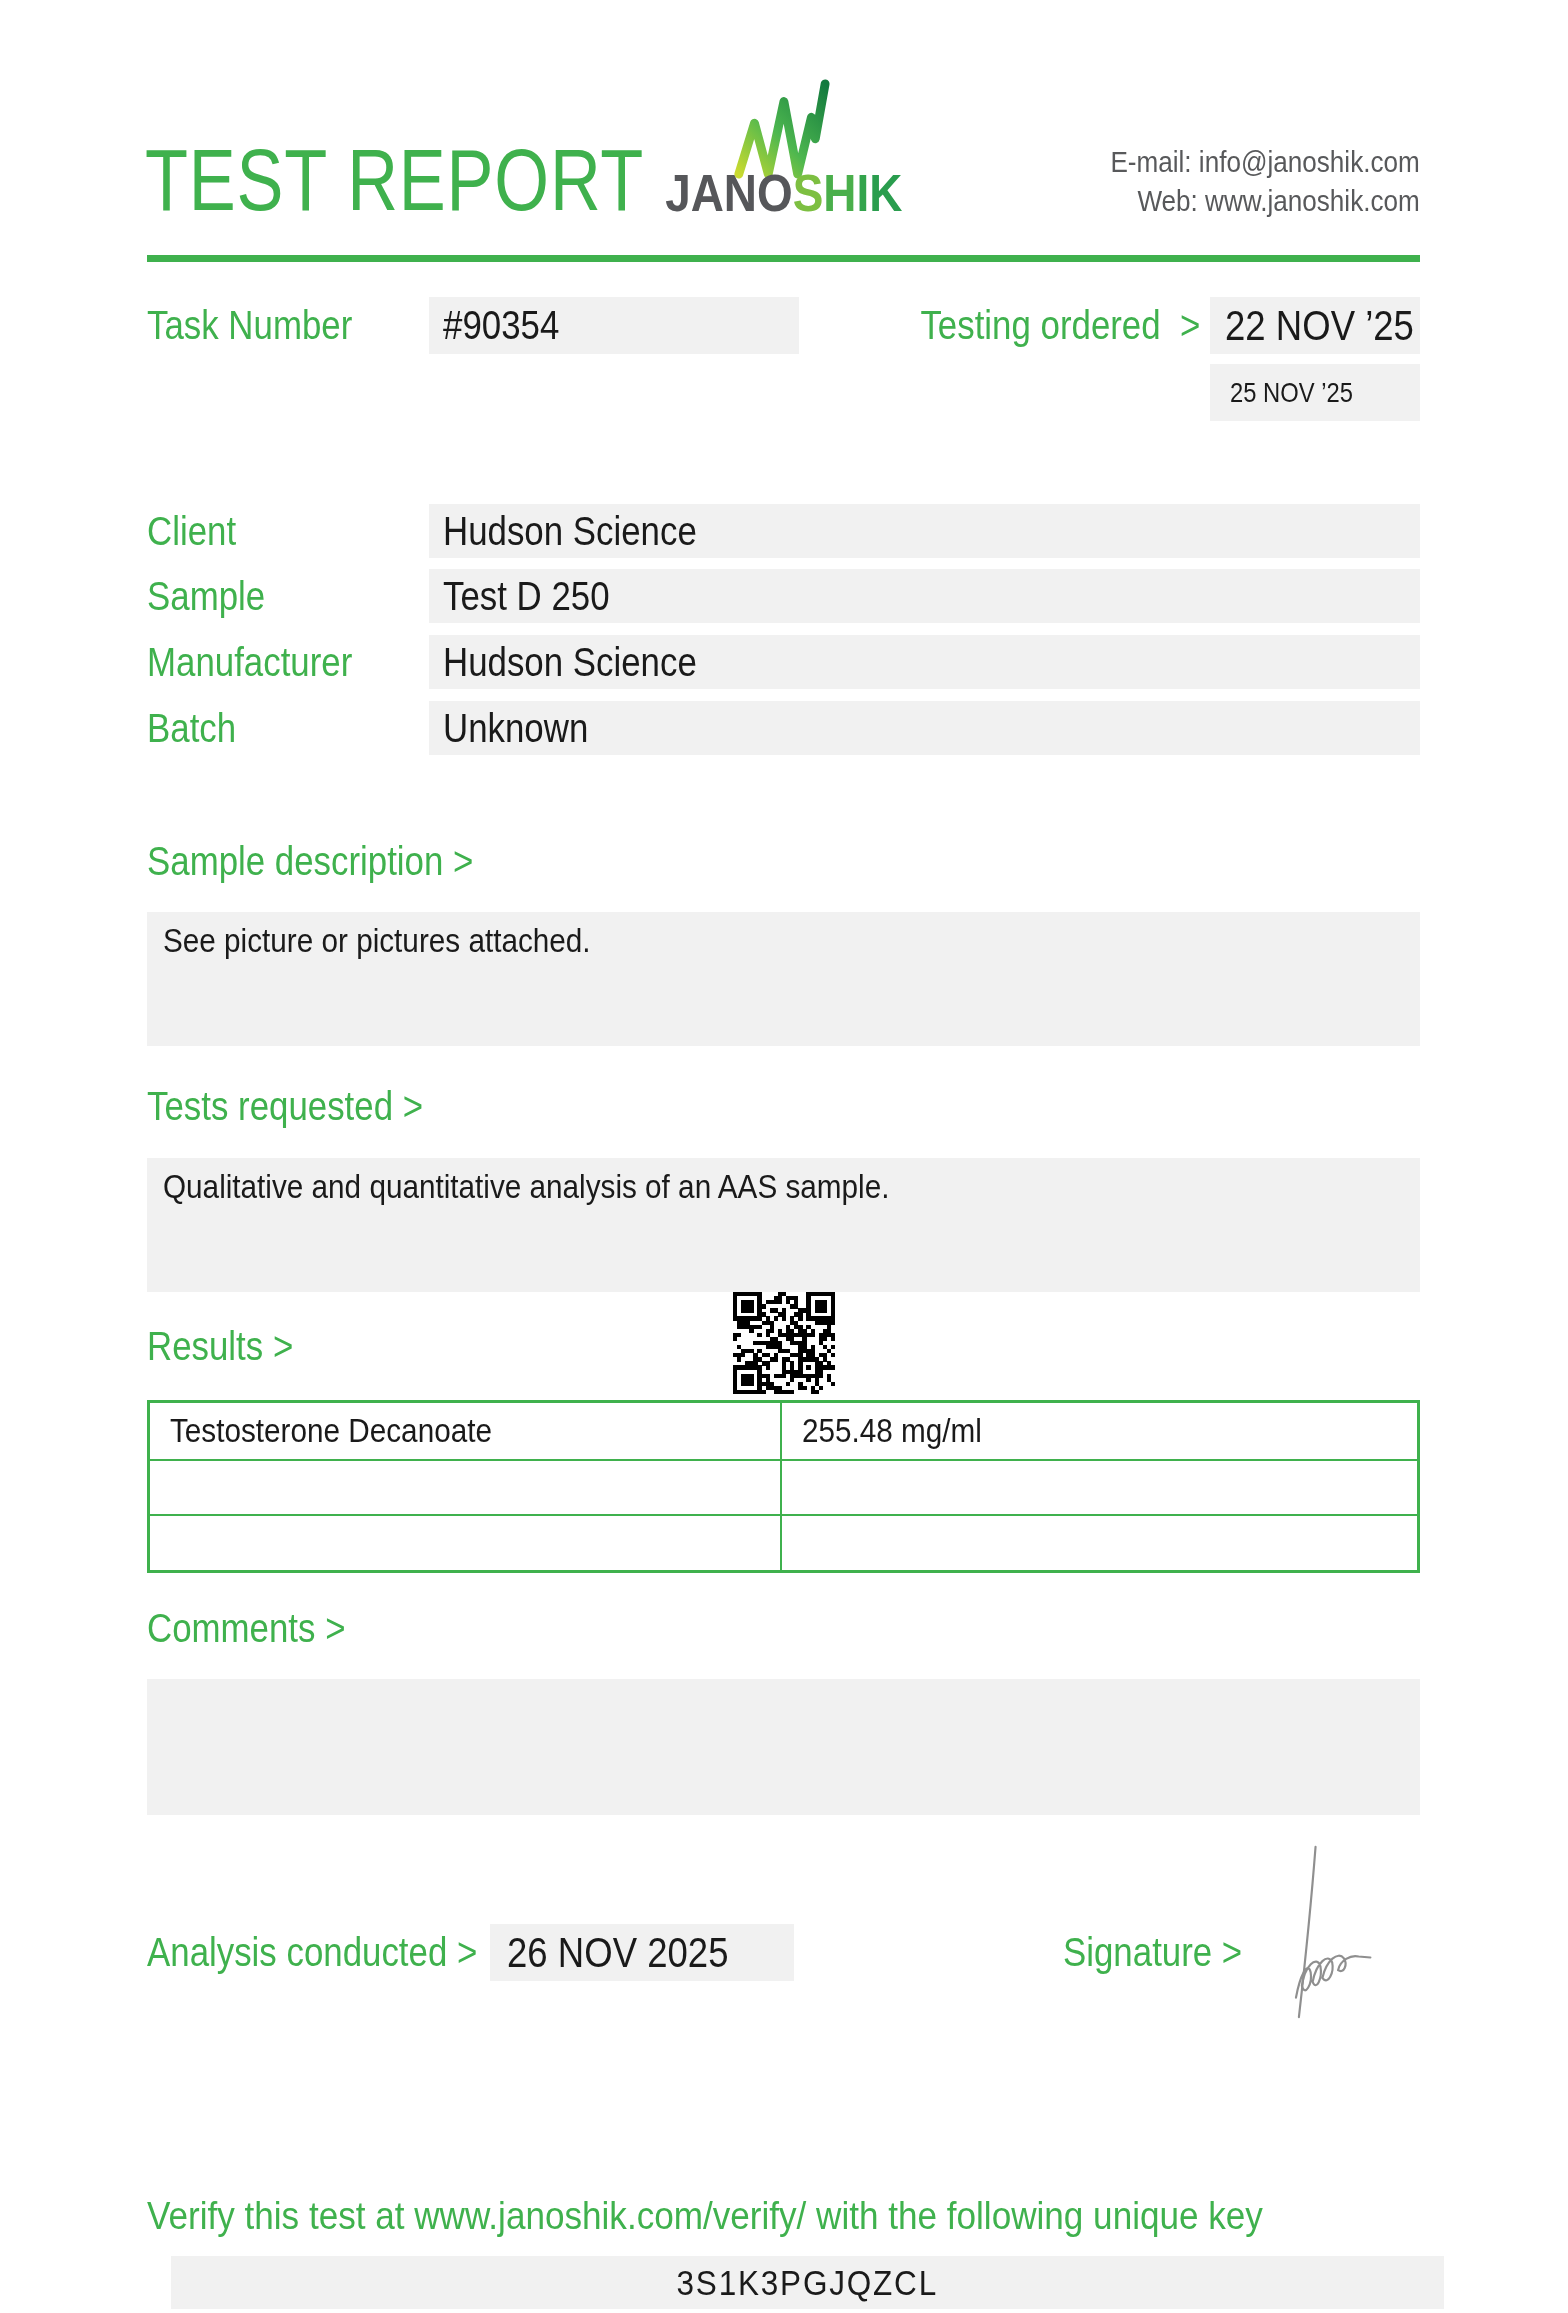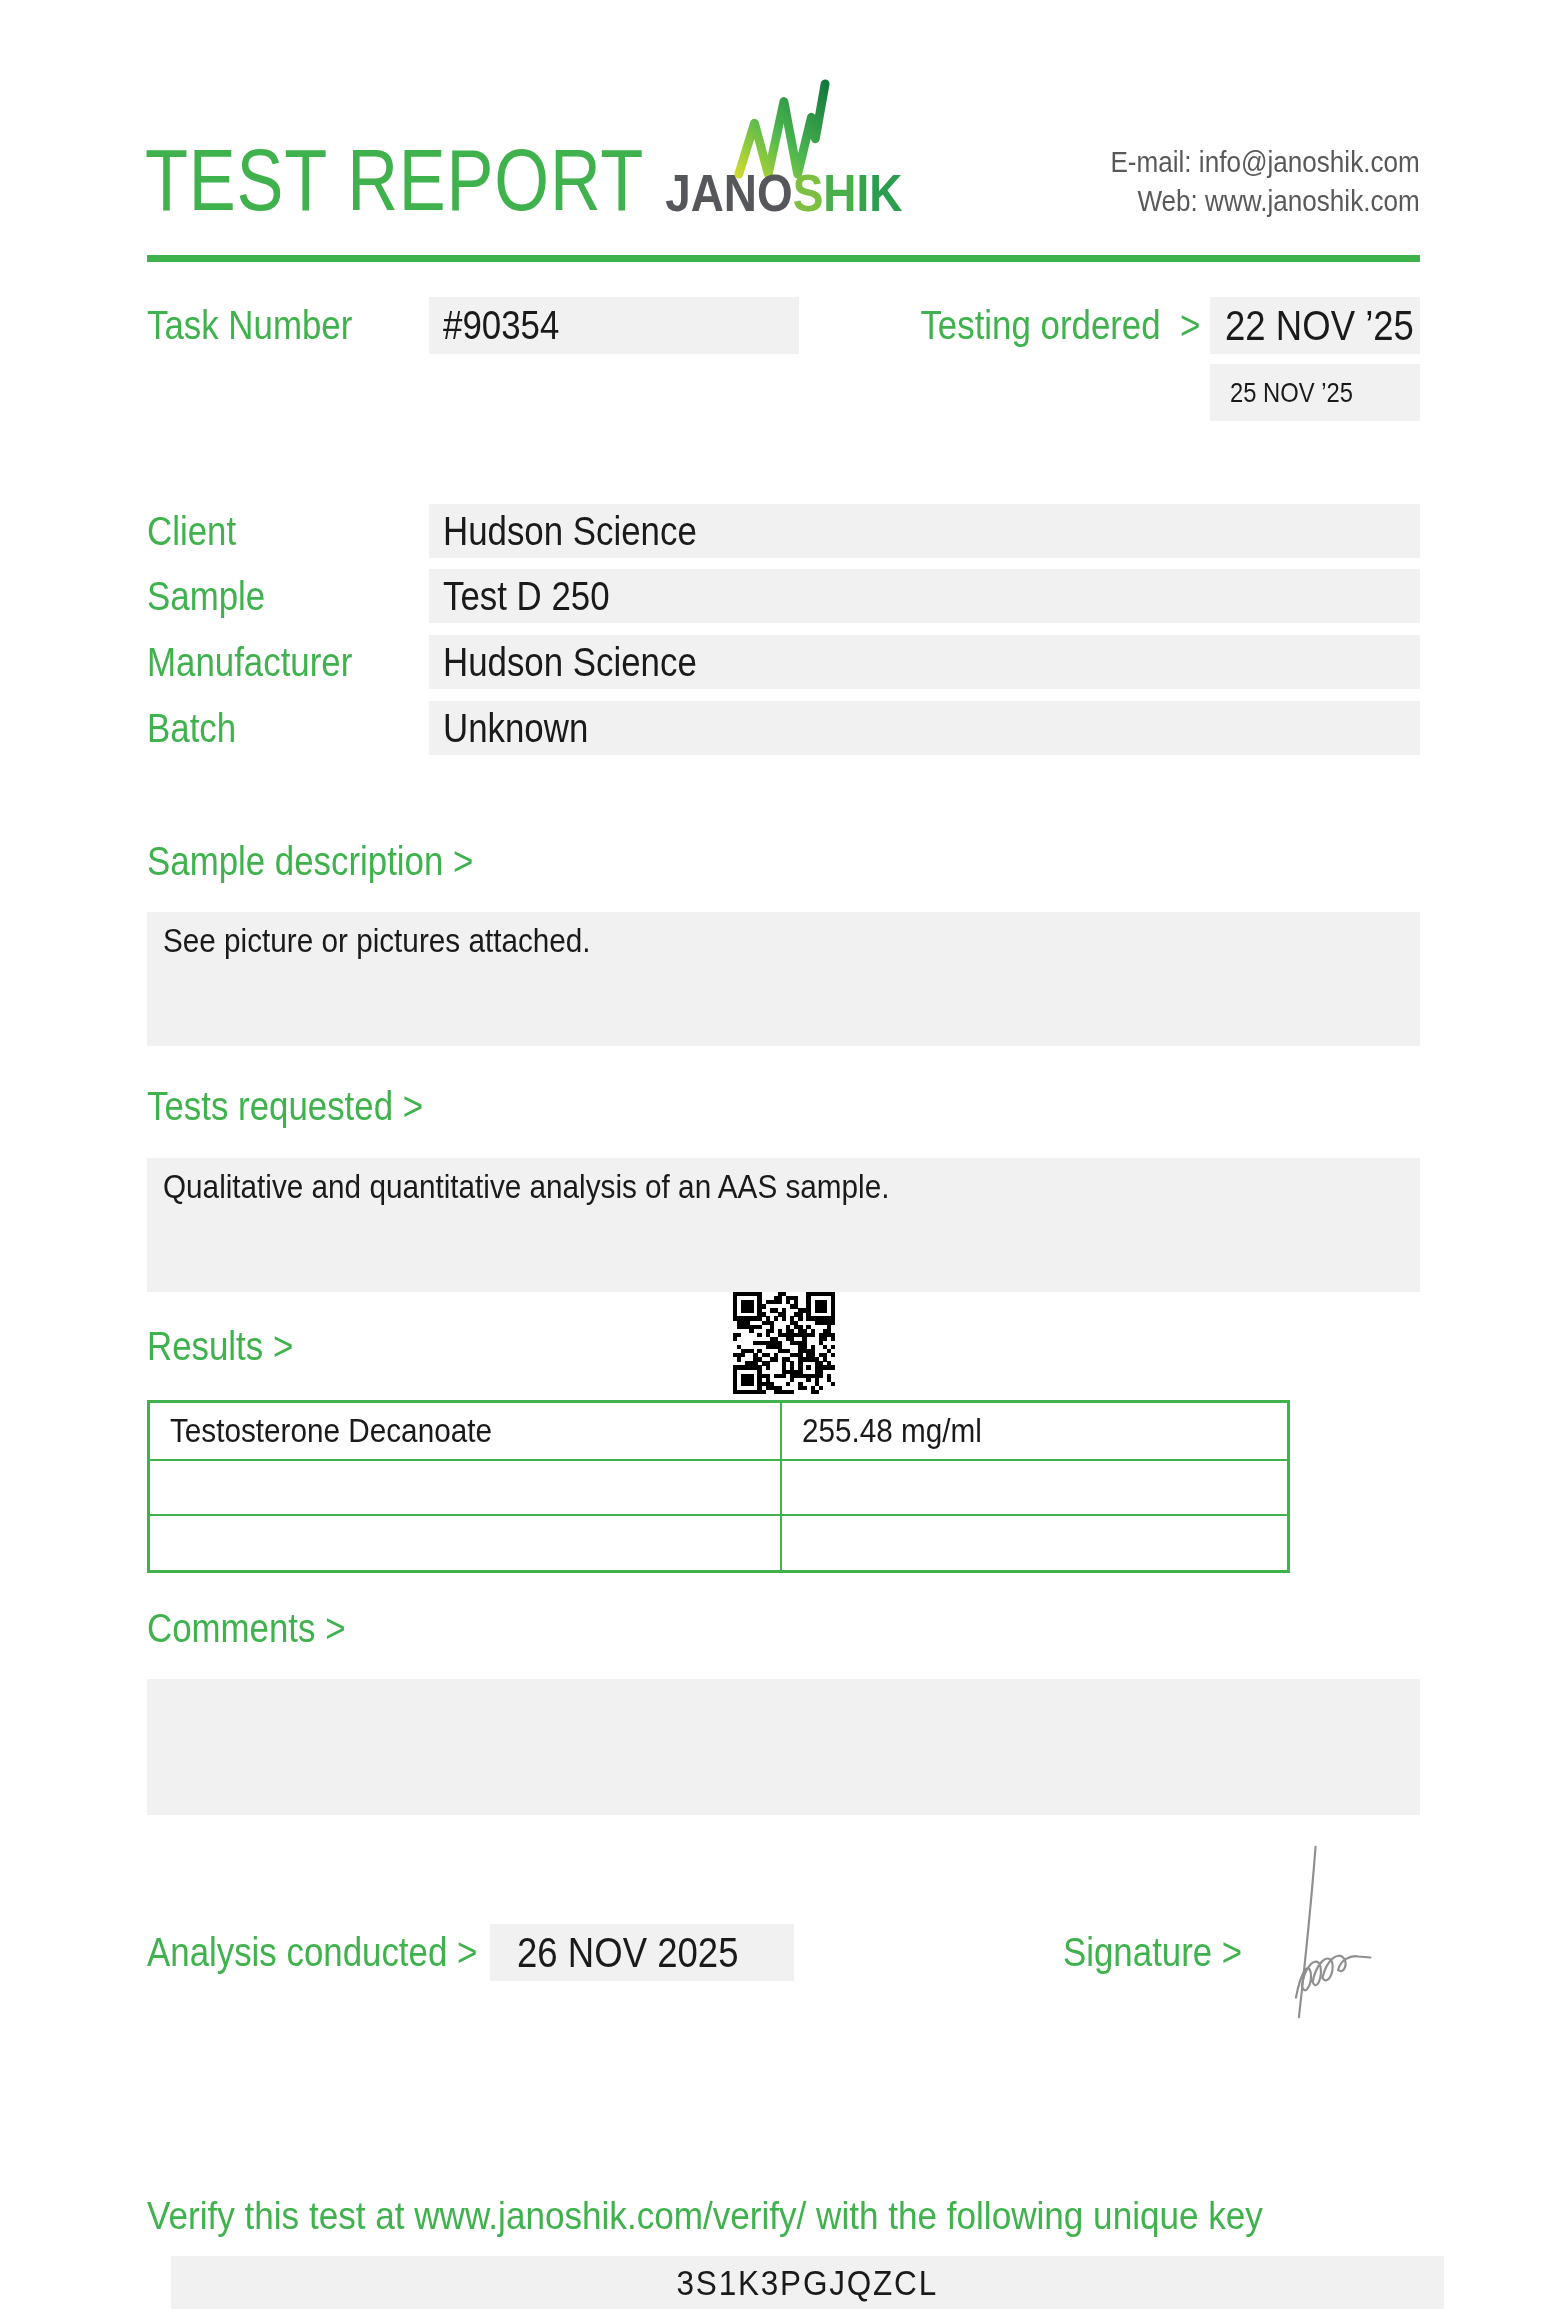--- a/index.html
+++ b/index.html
@@ -31,21 +31,21 @@
   .logo-text{left:627px;top:167px;width:314px;text-align:center;font-size:51px;line-height:53px;font-weight:bold;letter-spacing:0;}
   .logo-jano{color:#56575A;}
   .logo-s{color:#7DBF41;} .logo-h{color:#4AAF4B;} .logo-i{color:#33A44C;} .logo-k{color:#2A9D4E;}
 
   .contact{right:148px;top:143px;text-align:right;font-size:29px;line-height:39px;color:var(--cgray);}
 
   .rule{left:147px;top:255px;width:1273px;height:6.9px;background:var(--green);}
 
   .bigbox{background:var(--box);padding:9.8px 15.7px;font-size:33px;color:var(--ink);}
 
-  .results-table{left:147px;top:1400px;width:1143px;height:173px;border:3.9px solid var(--green);display:grid;grid-template-columns:630px 1fr;grid-template-rows:repeat(3,1fr);}
+  .results-table{left:147px;top:1400px;width:1273px;height:173px;border:3.9px solid var(--green);display:grid;grid-template-columns:630px 1fr;grid-template-rows:repeat(3,1fr);}
   .rcell{border-left:2.9px solid var(--green);border-top:2.9px solid var(--green);display:flex;align-items:center;padding-left:19.6px;font-size:33px;color:var(--ink);}
   .rcell:nth-child(odd){border-left:none;}
   .rcell:nth-child(-n+2){border-top:none;}
 
   .verify{left:147px;top:2192px;width:1313px;font-size:39px;line-height:47px;color:var(--green);}
   .keybox{left:147px;top:2256px;width:1273px;height:53px;background:var(--box);display:flex;align-items:center;justify-content:center;font-size:35px;letter-spacing:2px;color:var(--ink);margin-left:24px;}
 
   svg{display:block;}
 </style>
 </head>
@@ -492,21 +492,21 @@
   <div class="abs" style="left:1292px;top:1839px;width:98px;height:186px;">
     <svg viewBox="0 0 100 190" width="98" height="186" fill="none" stroke="#8F8F8F" stroke-width="2.2" stroke-linecap="round" stroke-linejoin="round">
       <path d="M24,8 C20,60 14,120 7,182"></path>
       <path d="M4,162 C8,140 16,124 19,136 C21,148 13,162 10,150 C13,130 25,118 29,130 C31,142 25,156 21,146 C25,126 37,116 41,126 C43,136 37,150 31,142 C35,124 47,114 53,122 C57,128 53,138 47,134 C49,124 60,118 68,120 L80,121"></path>
     </svg>
   </div>
 
   <div class="abs flexc label" style="left:147px;top:1924px;height:57px;">
       <span class="sx85">Analysis conducted &gt;</span>
     </div>
-  <div class="abs valbox" style="left:490px;top:1924px;width:304px;height:57px;padding-left:27px;font-size:43px;">
+  <div class="abs valbox" style="left:490px;top:1924px;width:304px;height:57px;padding-left:17px;font-size:43px;">
       <span class="sx85">26 NOV 2025</span>
     </div>
   <div class="abs flexc label" style="left:1063px;top:1924px;height:57px;">
       <span class="sx85">Signature &gt;</span>
     </div>
 
   <div class="abs verify"><span class="sx9">Verify this test at www.janoshik.com/verify/ with the following unique key</span></div>
   <div class="abs keybox">
       <span class="sx9 oC">3S1K3PGJQZCL</span>
     </div>

